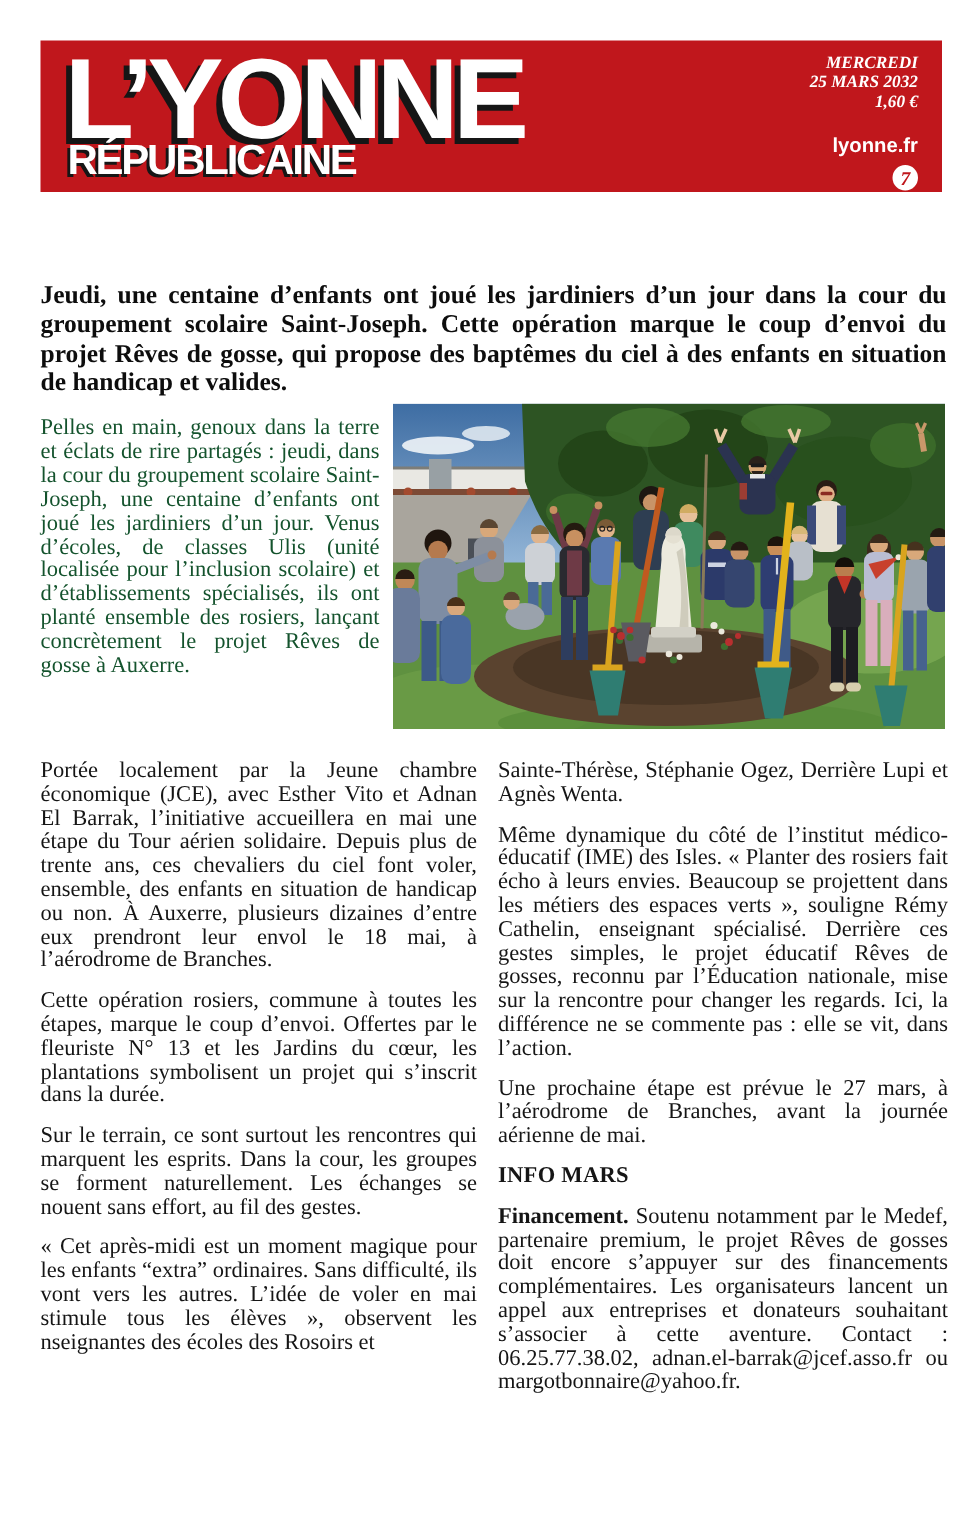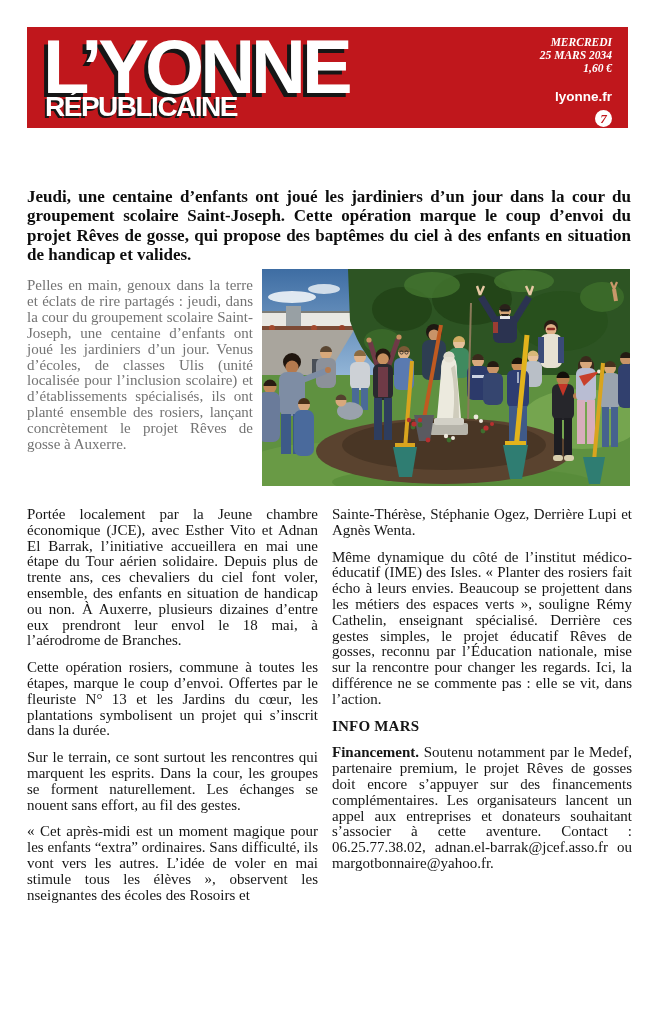--- a/index.html
+++ b/index.html
@@ -43,21 +43,21 @@
     font-weight:bold;font-size:24px;line-height:1.1;color:#000;
   }
   .standfirst{
     position:absolute;left:27px;top:170px;width:604px;
     font-weight:bold;font-size:17px;line-height:19.4px;color:#0d0d0d;
     text-align:justify;
   }
   
   .lead-par{
     position:absolute;left:27px;top:263px;width:226px;
-    font-size:15px;line-height:15.9px;text-align:justify;color:#737373;
+    font-size:15px;line-height:15.9px;text-align:justify;color:#14532d;
   }
   .photo-wrap{
     position:absolute;left:262px;top:269px;width:368px;height:217px;overflow:hidden;
   }
   .photo-wrap svg{display:block;width:100%;height:100%;}
   
   .cols{
     position:absolute;left:27px;top:507px;width:605px;display:flex;gap:14px;
     font-size:15px;line-height:15.8px;color:#151515;
   }
@@ -70,21 +70,21 @@
 </head>
 <body>
 
 <div class="page">
 
   <div class="banner">
     <div class="masthead-title1">L’YONNE</div>
     <div class="masthead-title2">RÉPUBLICAINE</div>
     <div class="edition-block">
       <div>MERCREDI</div>
-      <div>25 MARS 2034</div>
+      <div>25 MARS 2032</div>
       <div>1,60 €</div>
     </div>
     <div class="website">lyonne.fr</div>
     <div class="cf-logo">7</div>
   </div>
 
   <p class="standfirst">Jeudi, une centaine d’enfants ont joué les jardiniers d’un jour dans la cour du groupement scolaire Saint-Joseph. Cette opération marque le coup d’envoi du projet Rêves de gosse, qui propose des baptêmes du ciel à des enfants en situation de handicap et valides.</p>
 
   <p class="lead-par">Pelles en main, genoux dans la terre et éclats de rire partagés : jeudi, dans la cour du groupement scolaire Saint-Joseph, une centaine d’enfants ont joué les jardiniers d’un jour. Venus d’écoles, de classes Ulis (unité localisée pour l’inclusion scolaire) et d’établissements spécialisés, ils ont planté ensemble des rosiers, lançant concrètement le projet Rêves de gosse à Auxerre.</p>
 
@@ -330,18 +330,19 @@
   <div class="cols">
     <div class="col-left">
       <p>Portée localement par la Jeune chambre économique (JCE), avec Esther Vito et Adnan El Barrak, l’initiative accueillera en mai une étape du Tour aérien solidaire. Depuis plus de trente ans, ces chevaliers du ciel font voler, ensemble, des enfants en situation de handicap ou non. À Auxerre, plusieurs dizaines d’entre eux prendront leur envol le 18 mai, à l’aérodrome de Branches.</p>
       <p>Cette opération rosiers, commune à toutes les étapes, marque le coup d’envoi. Offertes par le fleuriste N° 13 et les Jardins du cœur, les plantations symbolisent un projet qui s’inscrit dans la durée.</p>
       <p>Sur le terrain, ce sont surtout les rencontres qui marquent les esprits. Dans la cour, les groupes se forment naturellement. Les échanges se nouent sans effort, au fil des gestes.</p>
       <p>« Cet après-midi est un moment magique pour les enfants “extra” ordinaires. Sans difficulté, ils vont vers les autres. L’idée de voler en mai stimule tous les élèves », observent les nseignantes des écoles des Rosoirs et</p>
     </div>
     <div class="col-right">
       <p>Sainte-Thérèse, Stéphanie Ogez, Derrière Lupi et Agnès Wenta.</p>
       <p>Même dynamique du côté de l’institut médico-éducatif (IME) des Isles. « Planter des rosiers fait écho à leurs envies. Beaucoup se projettent dans les métiers des espaces verts », souligne Rémy Cathelin, enseignant spécialisé. Derrière ces gestes simples, le projet éducatif Rêves de gosses, reconnu par l’Éducation nationale, mise sur la rencontre pour changer les regards. Ici, la différence ne se commente pas : elle se vit, dans l’action.</p>
+      <p>Une prochaine étape est prévue le 27 mars, à l’aérodrome de Branches, avant la journée aérienne de mai.</p>
       <p class="info-heading">INFO MARS</p>
       <p><span class="bold-lead">Financement.</span><span> Soutenu notamment par le Medef, partenaire premium, le projet Rêves de gosses doit encore s’appuyer sur des financements complémentaires. Les organisateurs lancent un appel aux entreprises et donateurs souhaitant s’associer à cette aventure. Contact : 06.25.77.38.02, adnan.el-barrak@jcef.asso.fr ou margotbonnaire@yahoo.fr.</span></p>
     </div>
   </div>
 
 </div>
 
 </body></html>

